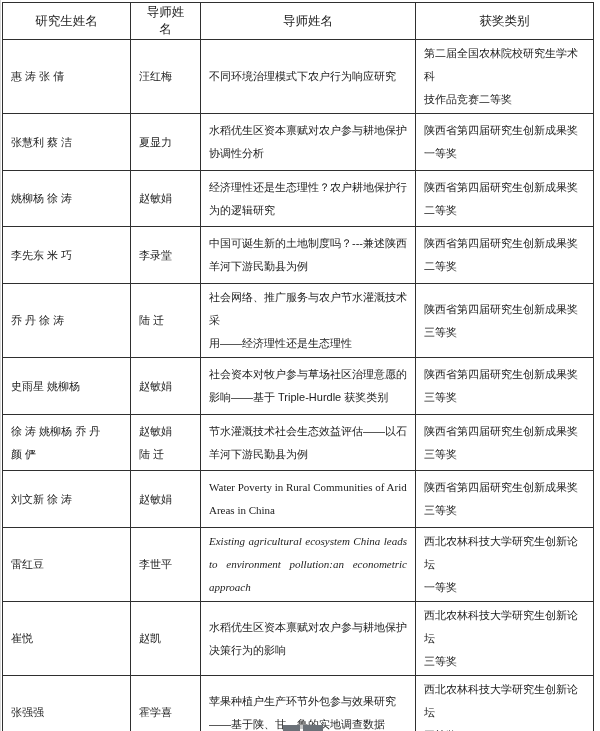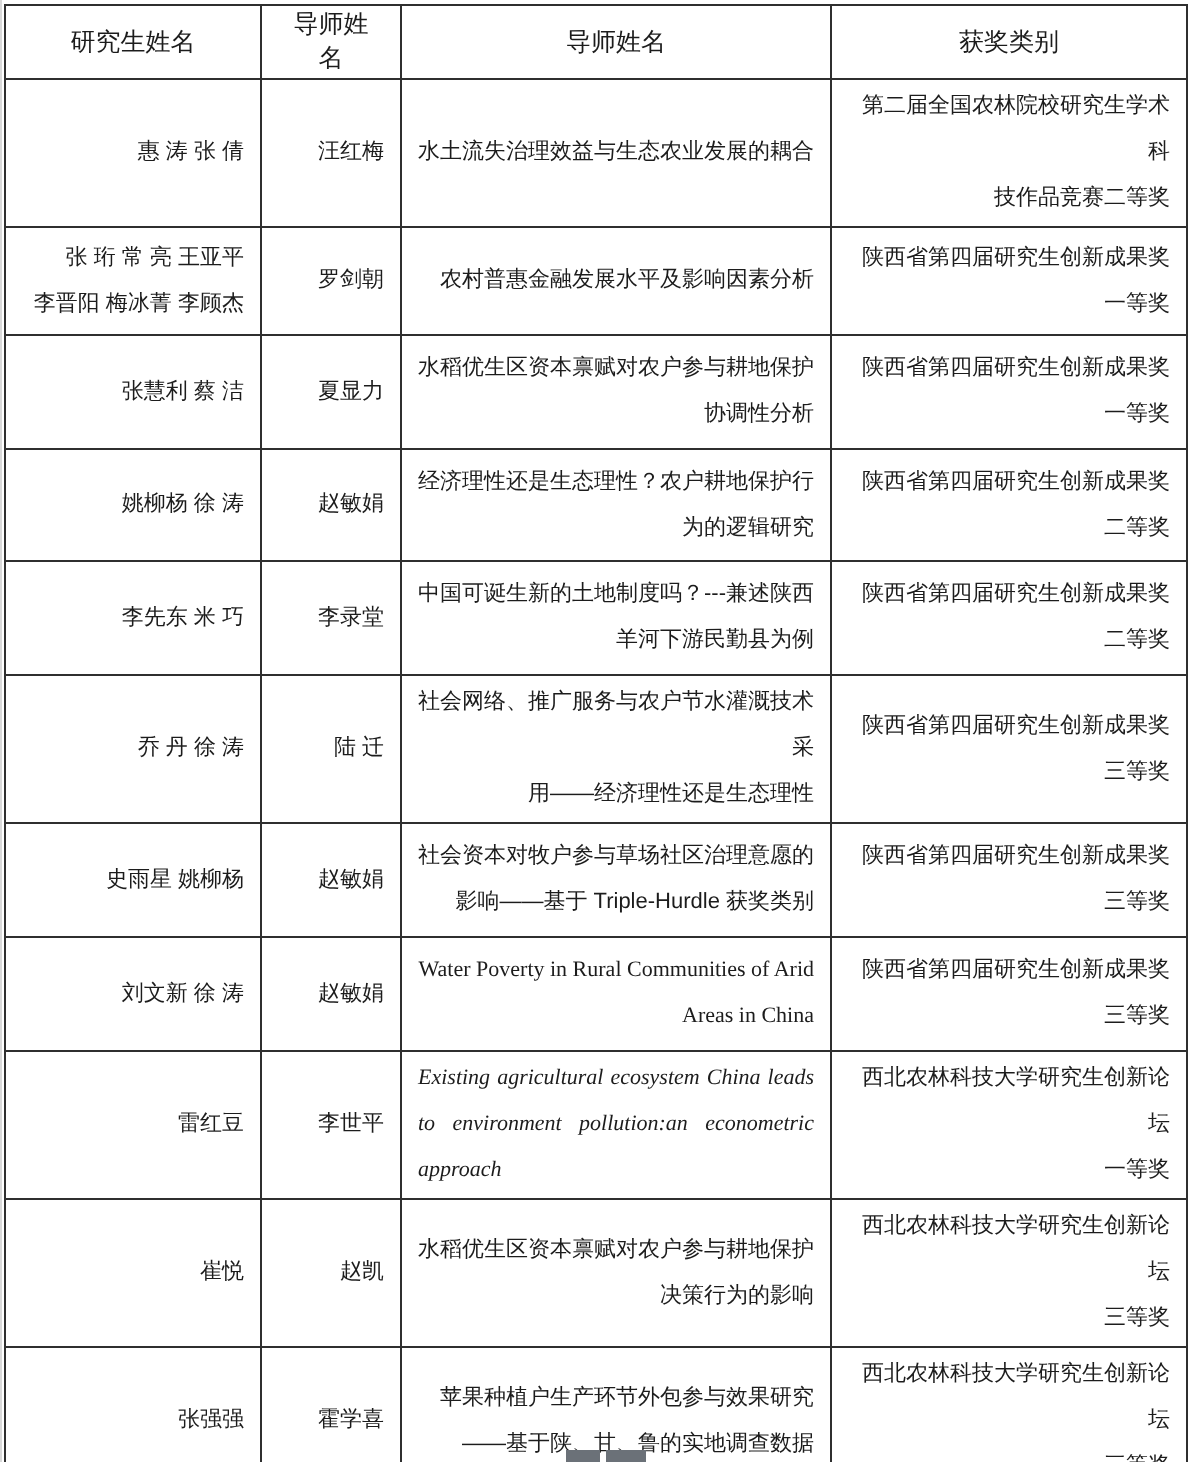--- a/index.html
+++ b/index.html
@@ -31,21 +31,21 @@
   table.awards th {
     font-size:12.5px;
     font-weight:normal;
     text-align:center;
     height:36px;
     padding:0 14px;
   }
   table.awards td {
     font-size:11px;
     line-height:23px;
-    text-align:right;
+    text-align:left;
     padding:2px 8px;
   }
   td.title-cell {
     text-align:left;
     padding:2px 6px;
     font-size:10.5px;
   }
   td.en {
     font-family:"Liberation Serif","DejaVu Serif",serif;
     font-size:10.5px;
@@ -77,31 +77,23 @@
       <th>研究生姓名</th>
       <th>导师姓名</th>
       <th>导师姓名</th>
       <th>获奖类别</th>
     </tr>
   </thead>
   <tbody>
     <tr style="height:56px">
       <td>惠 涛 张 倩</td>
       <td>汪红梅</td>
-      <td class="title-cell">水土流失治理效益与生态农业发展的耦合</td>
+      <td class="title-cell">不同环境治理模式下农户行为响应研究</td>
       <td>第二届全国农林院校研究生学术科
 技作品竞赛二等奖</td>
-    </tr>
-    <tr style="height:54px">
-      <td>张 珩 常 亮 王亚平
-李晋阳 梅冰菁 李顾杰</td>
-      <td>罗剑朝</td>
-      <td class="title-cell">农村普惠金融发展水平及影响因素分析</td>
-      <td>陕西省第四届研究生创新成果奖
-一等奖</td>
     </tr>
     <tr style="height:57px">
       <td>张慧利 蔡 洁</td>
       <td>夏显力</td>
       <td class="title-cell">水稻优生区资本禀赋对农户参与耕地保护
 协调性分析</td>
       <td>陕西省第四届研究生创新成果奖
 一等奖</td>
     </tr>
     <tr style="height:56px">
@@ -129,20 +121,30 @@
 三等奖</td>
     </tr>
     <tr style="height:57px">
       <td>史雨星 姚柳杨</td>
       <td>赵敏娟</td>
       <td class="title-cell">社会资本对牧户参与草场社区治理意愿的
 影响——基于 Triple-Hurdle 获奖类别</td>
       <td>陕西省第四届研究生创新成果奖
 三等奖</td>
     </tr>
+    <tr style="height:56px">
+      <td>徐 涛 姚柳杨 乔 丹
+颜 俨</td>
+      <td>赵敏娟
+陆 迁</td>
+      <td class="title-cell">节水灌溉技术社会生态效益评估——以石
+羊河下游民勤县为例</td>
+      <td>陕西省第四届研究生创新成果奖
+三等奖</td>
+    </tr>
     <tr style="height:57px">
       <td>刘文新 徐 涛</td>
       <td>赵敏娟</td>
       <td class="title-cell en">Water Poverty in Rural Communities of Arid Areas in China</td>
       <td>陕西省第四届研究生创新成果奖
 三等奖</td>
     </tr>
     <tr style="height:65px">
       <td>雷红豆</td>
       <td>李世平</td>

